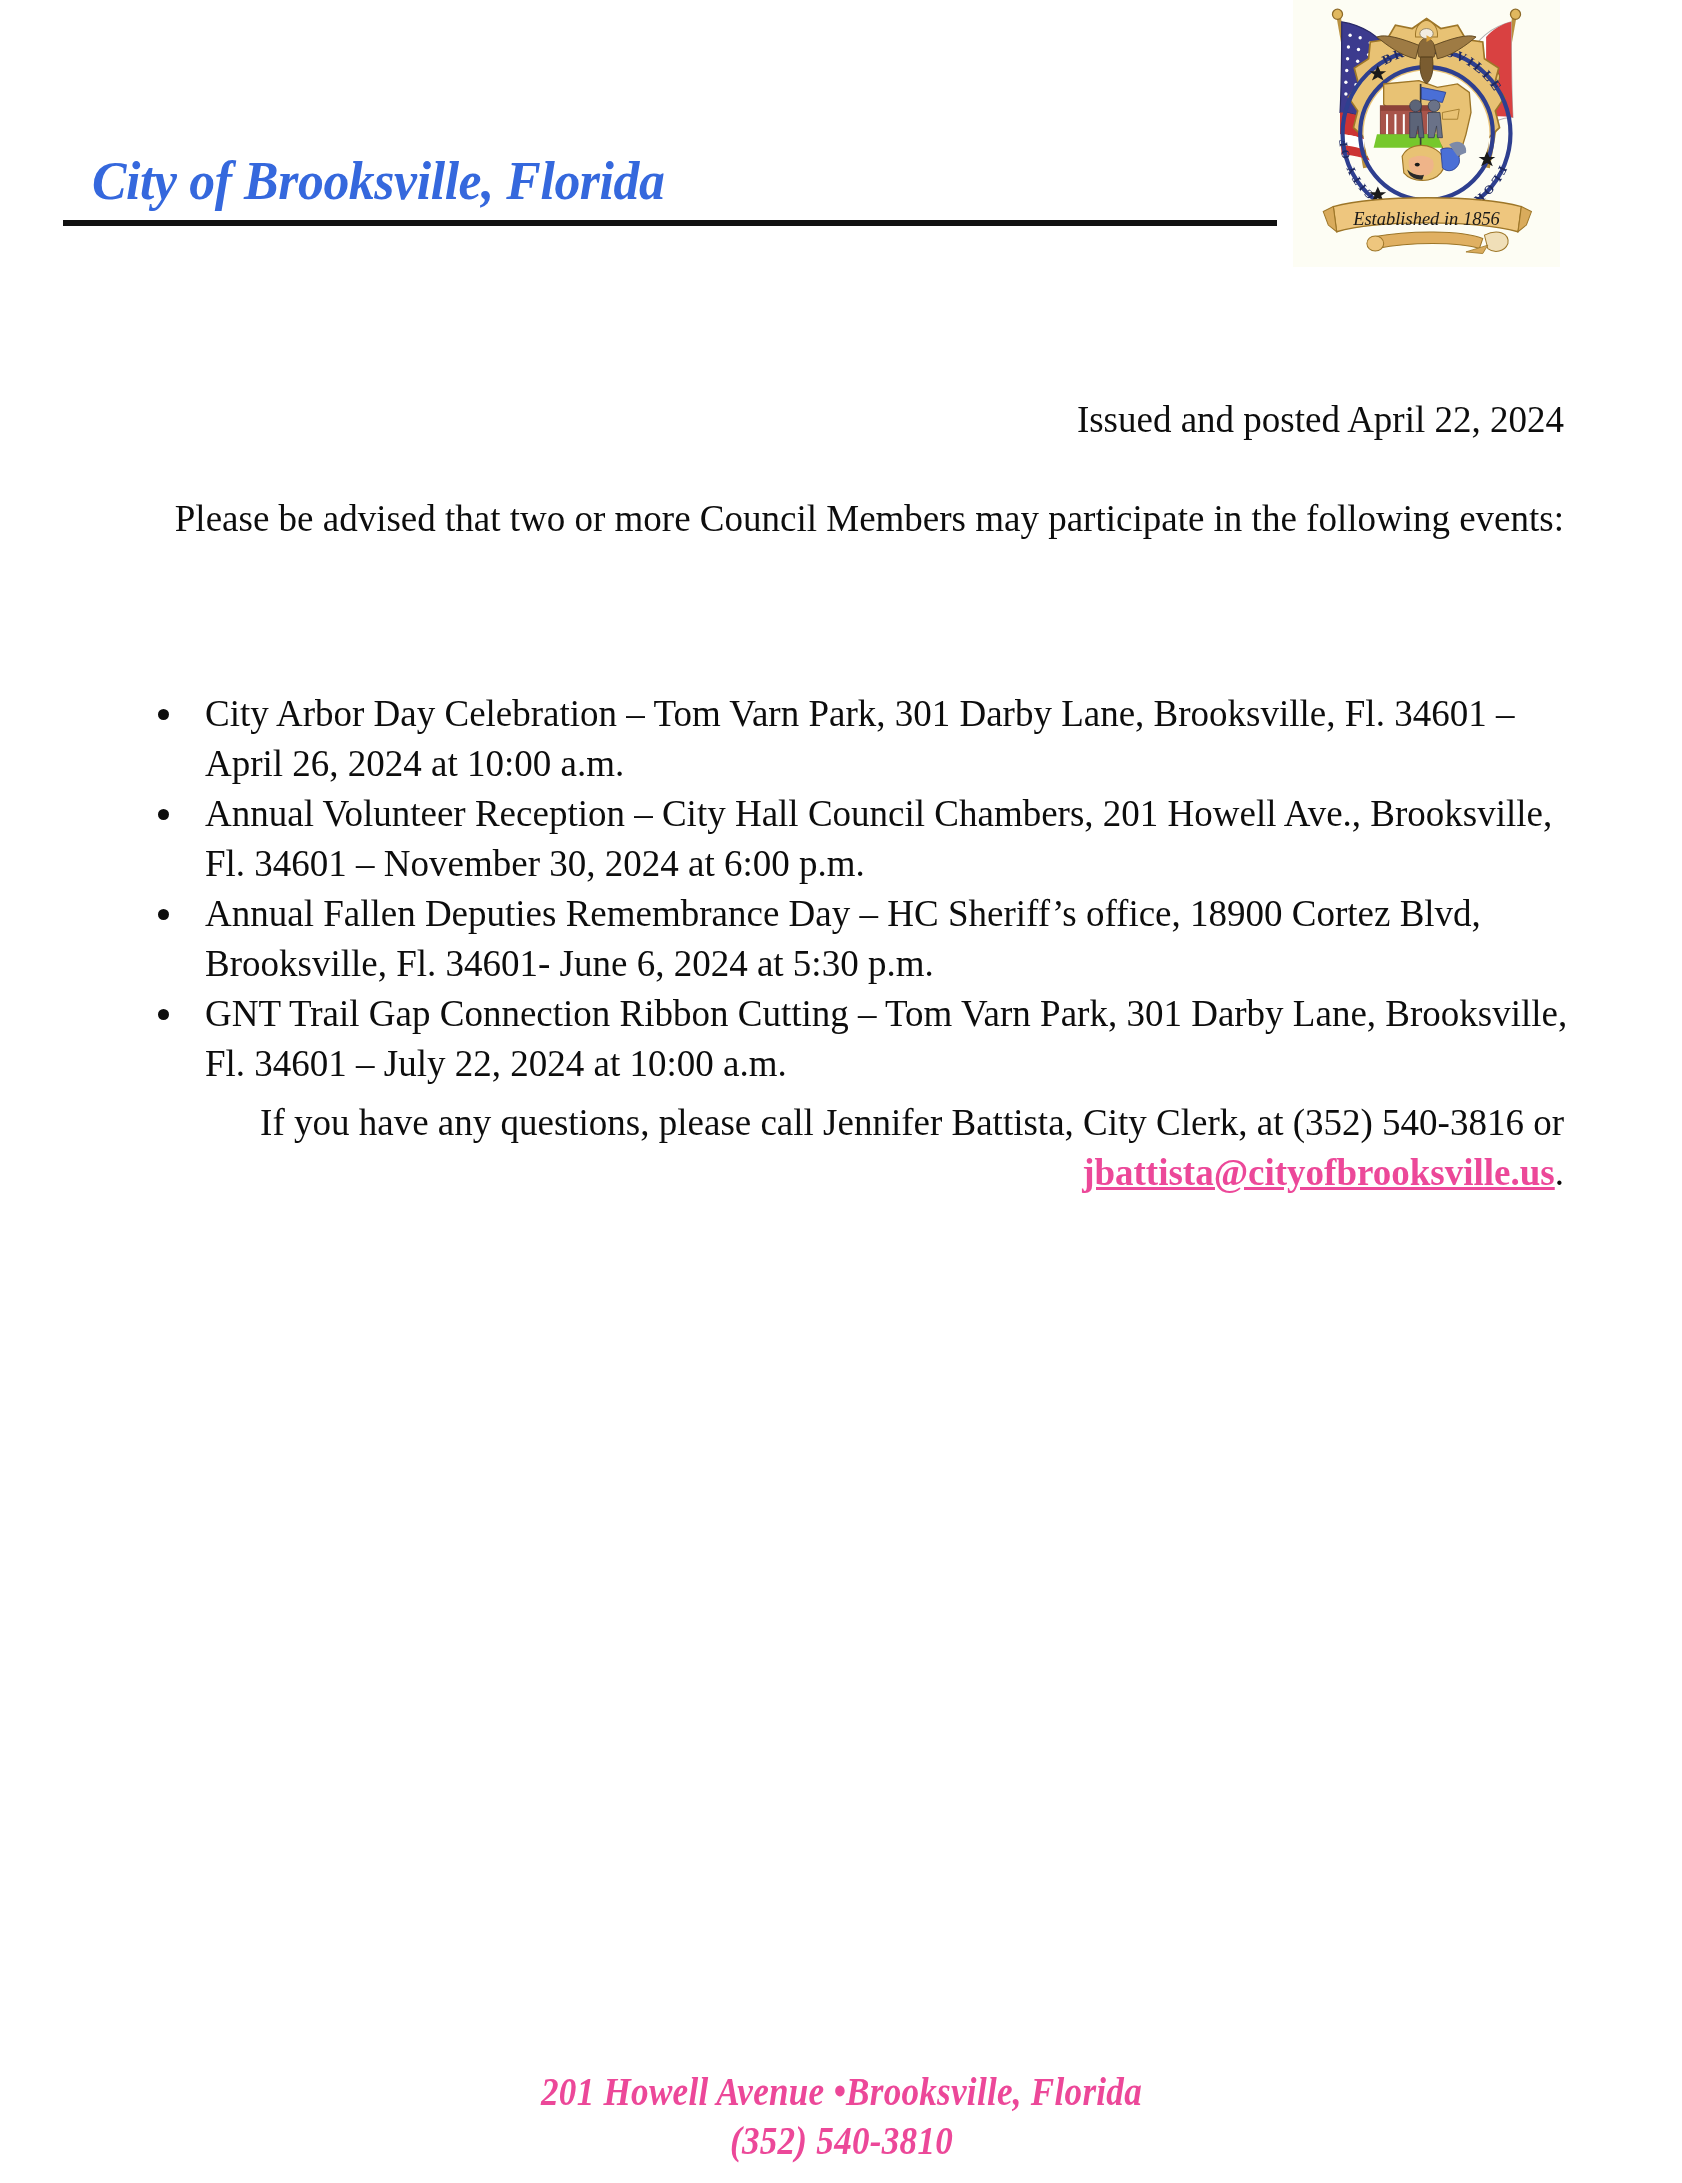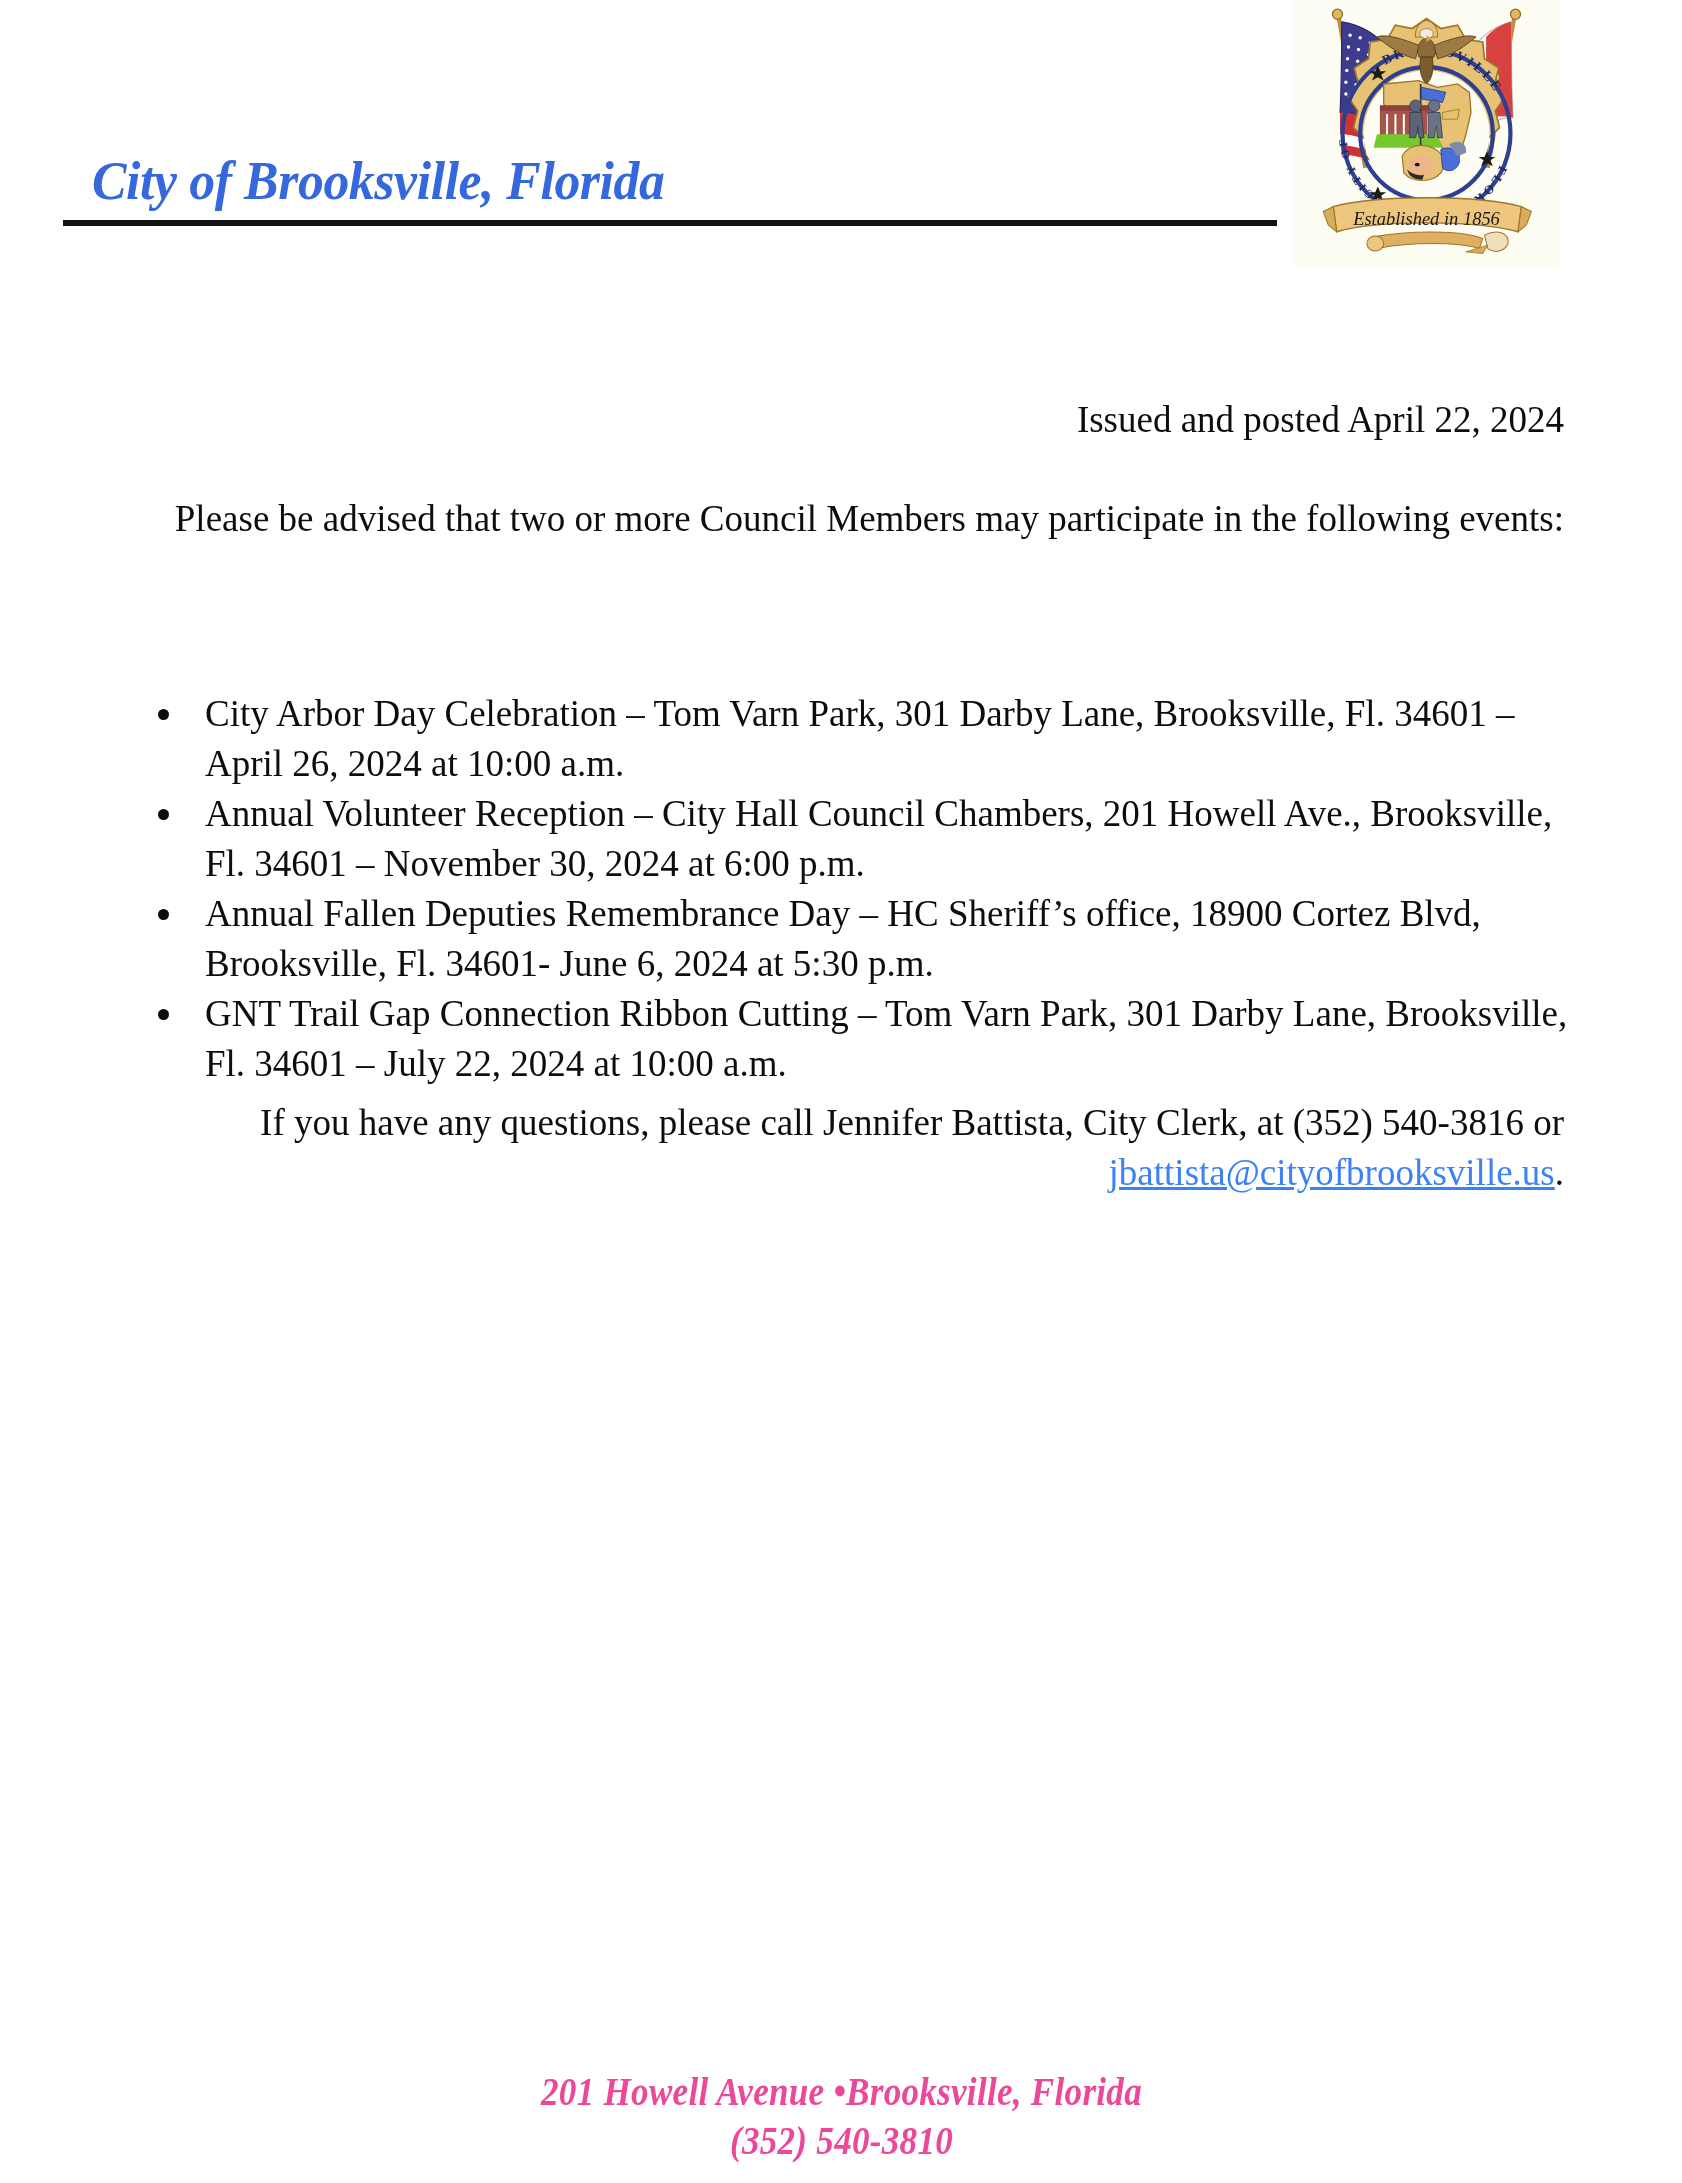--- a/index.html
+++ b/index.html
@@ -100,22 +100,23 @@
     position: absolute;
     left: 52px;
     top: 20px;
     width: 11px;
     height: 11px;
     background: #0d0d0d;
     border-radius: 50%;
   }
 
   .email-link {
-    color: #3b82f6;
+    color: #ec4899;
     text-decoration: underline;
+    font-weight: bold;
   }
 
   
   .footer {
     position: absolute;
     left: 0;
     top: 2067px;
     width: 1683px;
     text-align: center;
     font-family: "Liberation Serif", "DejaVu Serif", serif;

